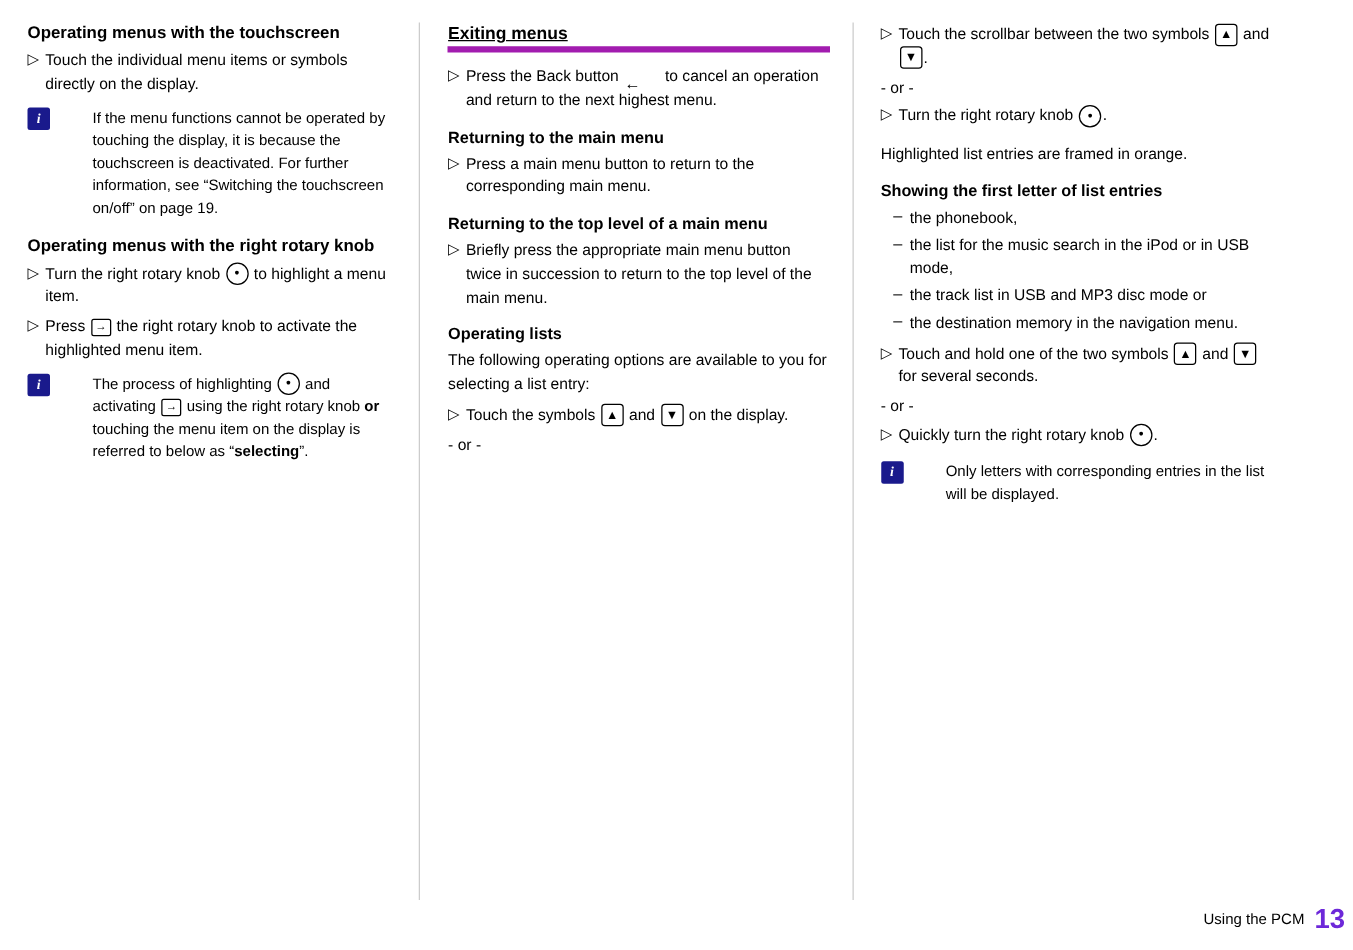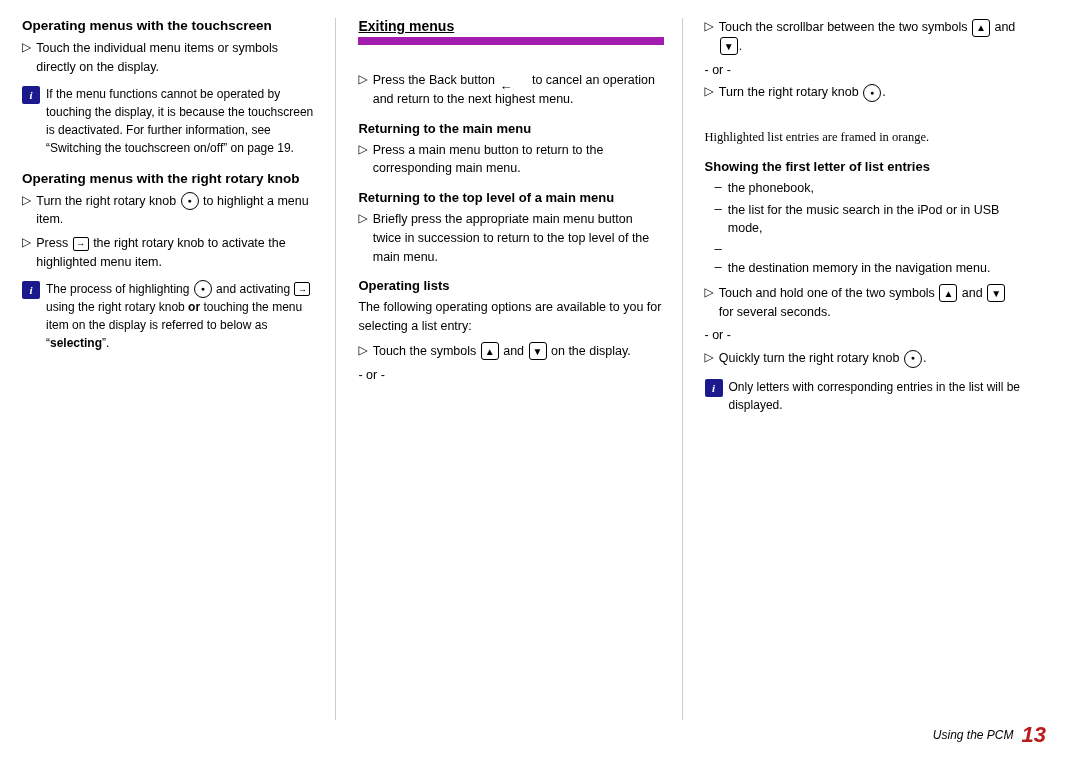--- a/index.html
+++ b/index.html
@@ -101,31 +101,32 @@
       border-radius: 2px;
       flex-shrink: 0;
       margin-right: 6px;
       margin-top: 1px;
       font-style: italic;
       font-family: serif;
     }
     .info-text {
       font-size: 12px;
       line-height: 1.5;
+      margin-left: 28px;
     }
     .or-line {
       font-size: 12.5px;
       margin: 4px 0 4px 0;
     }
     .bold { font-weight: bold; }
     
     .section-title-box {
-      border-bottom: 8px solid #a21caf;
+      border-bottom: 5px solid #a21caf;
       padding-bottom: 3px;
-      margin-bottom: 26px;
+      margin-bottom: 10px;
     }
     .section-title-box h2 {
       font-size: 14px;
       font-weight: bold;
       margin-top: 0;
       margin-bottom: 0;
       text-decoration: underline;
     }
     
     .knob-icon {
@@ -191,34 +192,33 @@
       height: 18px;
       border: 1.5px solid #000;
       border-radius: 3px;
       font-size: 10px;
       vertical-align: middle;
       margin: 0 1px;
     }
     .page-footer {
       position: absolute;
       bottom: 12px;
-      right: 36px;
+      right: 6px;
       display: flex;
       align-items: center;
       gap: 8px;
-      font-style: italic;
     }
     .footer-text {
       font-size: 12px;
       color: #000;
     }
     .page-number {
       font-size: 22px;
       font-weight: bold;
-      color: #b91c1c;
+      color: #6d28d9;
     }
     .divider-or {
       margin: 3px 0;
       font-size: 12.5px;
     }
   </style>
 </head>
 <body>
 
 <div class="page-container">
@@ -299,34 +299,35 @@
         Touch the scrollbar between the two symbols <span class="tri-up">▲</span> and <span class="tri-down">▼</span>.
       </span>
     </div>
     <p class="or-line">- or -</p>
     <div class="bullet-item">
       <span class="bullet-arrow">▷</span>
       <span class="bullet-text">
         Turn the right rotary knob <span class="knob-icon"></span>.
       </span>
     </div>
-    <p style="margin-top:26px;font-family:Liberation Serif, serif;">Highlighted list entries are framed in orange.</p>
+    <p style="margin-top:12px;">Highlighted list entries are framed in orange.</p>
 
     <h3 style="">Showing the first letter of list entries</h3>
 
     <div class="dash-item">
       <span class="dash-sym">–</span>
       <span class="dash-text">the phonebook,</span>
     </div>
     <div class="dash-item">
       <span class="dash-sym">–</span>
       <span class="dash-text">the list for the music search in the iPod or in USB mode,</span>
     </div>
     <div class="dash-item">
       <span class="dash-sym">–</span>
+      <span class="dash-text">the track list in USB and MP3 disc mode or</span>
     </div>
     <div class="dash-item">
       <span class="dash-sym">–</span>
       <span class="dash-text">the destination memory in the navigation menu.</span>
     </div>
 
     <div class="bullet-item" style="margin-top:6px;">
       <span class="bullet-arrow">▷</span>
       <span class="bullet-text">
         Touch and hold one of the two symbols <span class="tri-up">▲</span> and <span class="tri-down">▼</span> for several seconds.

